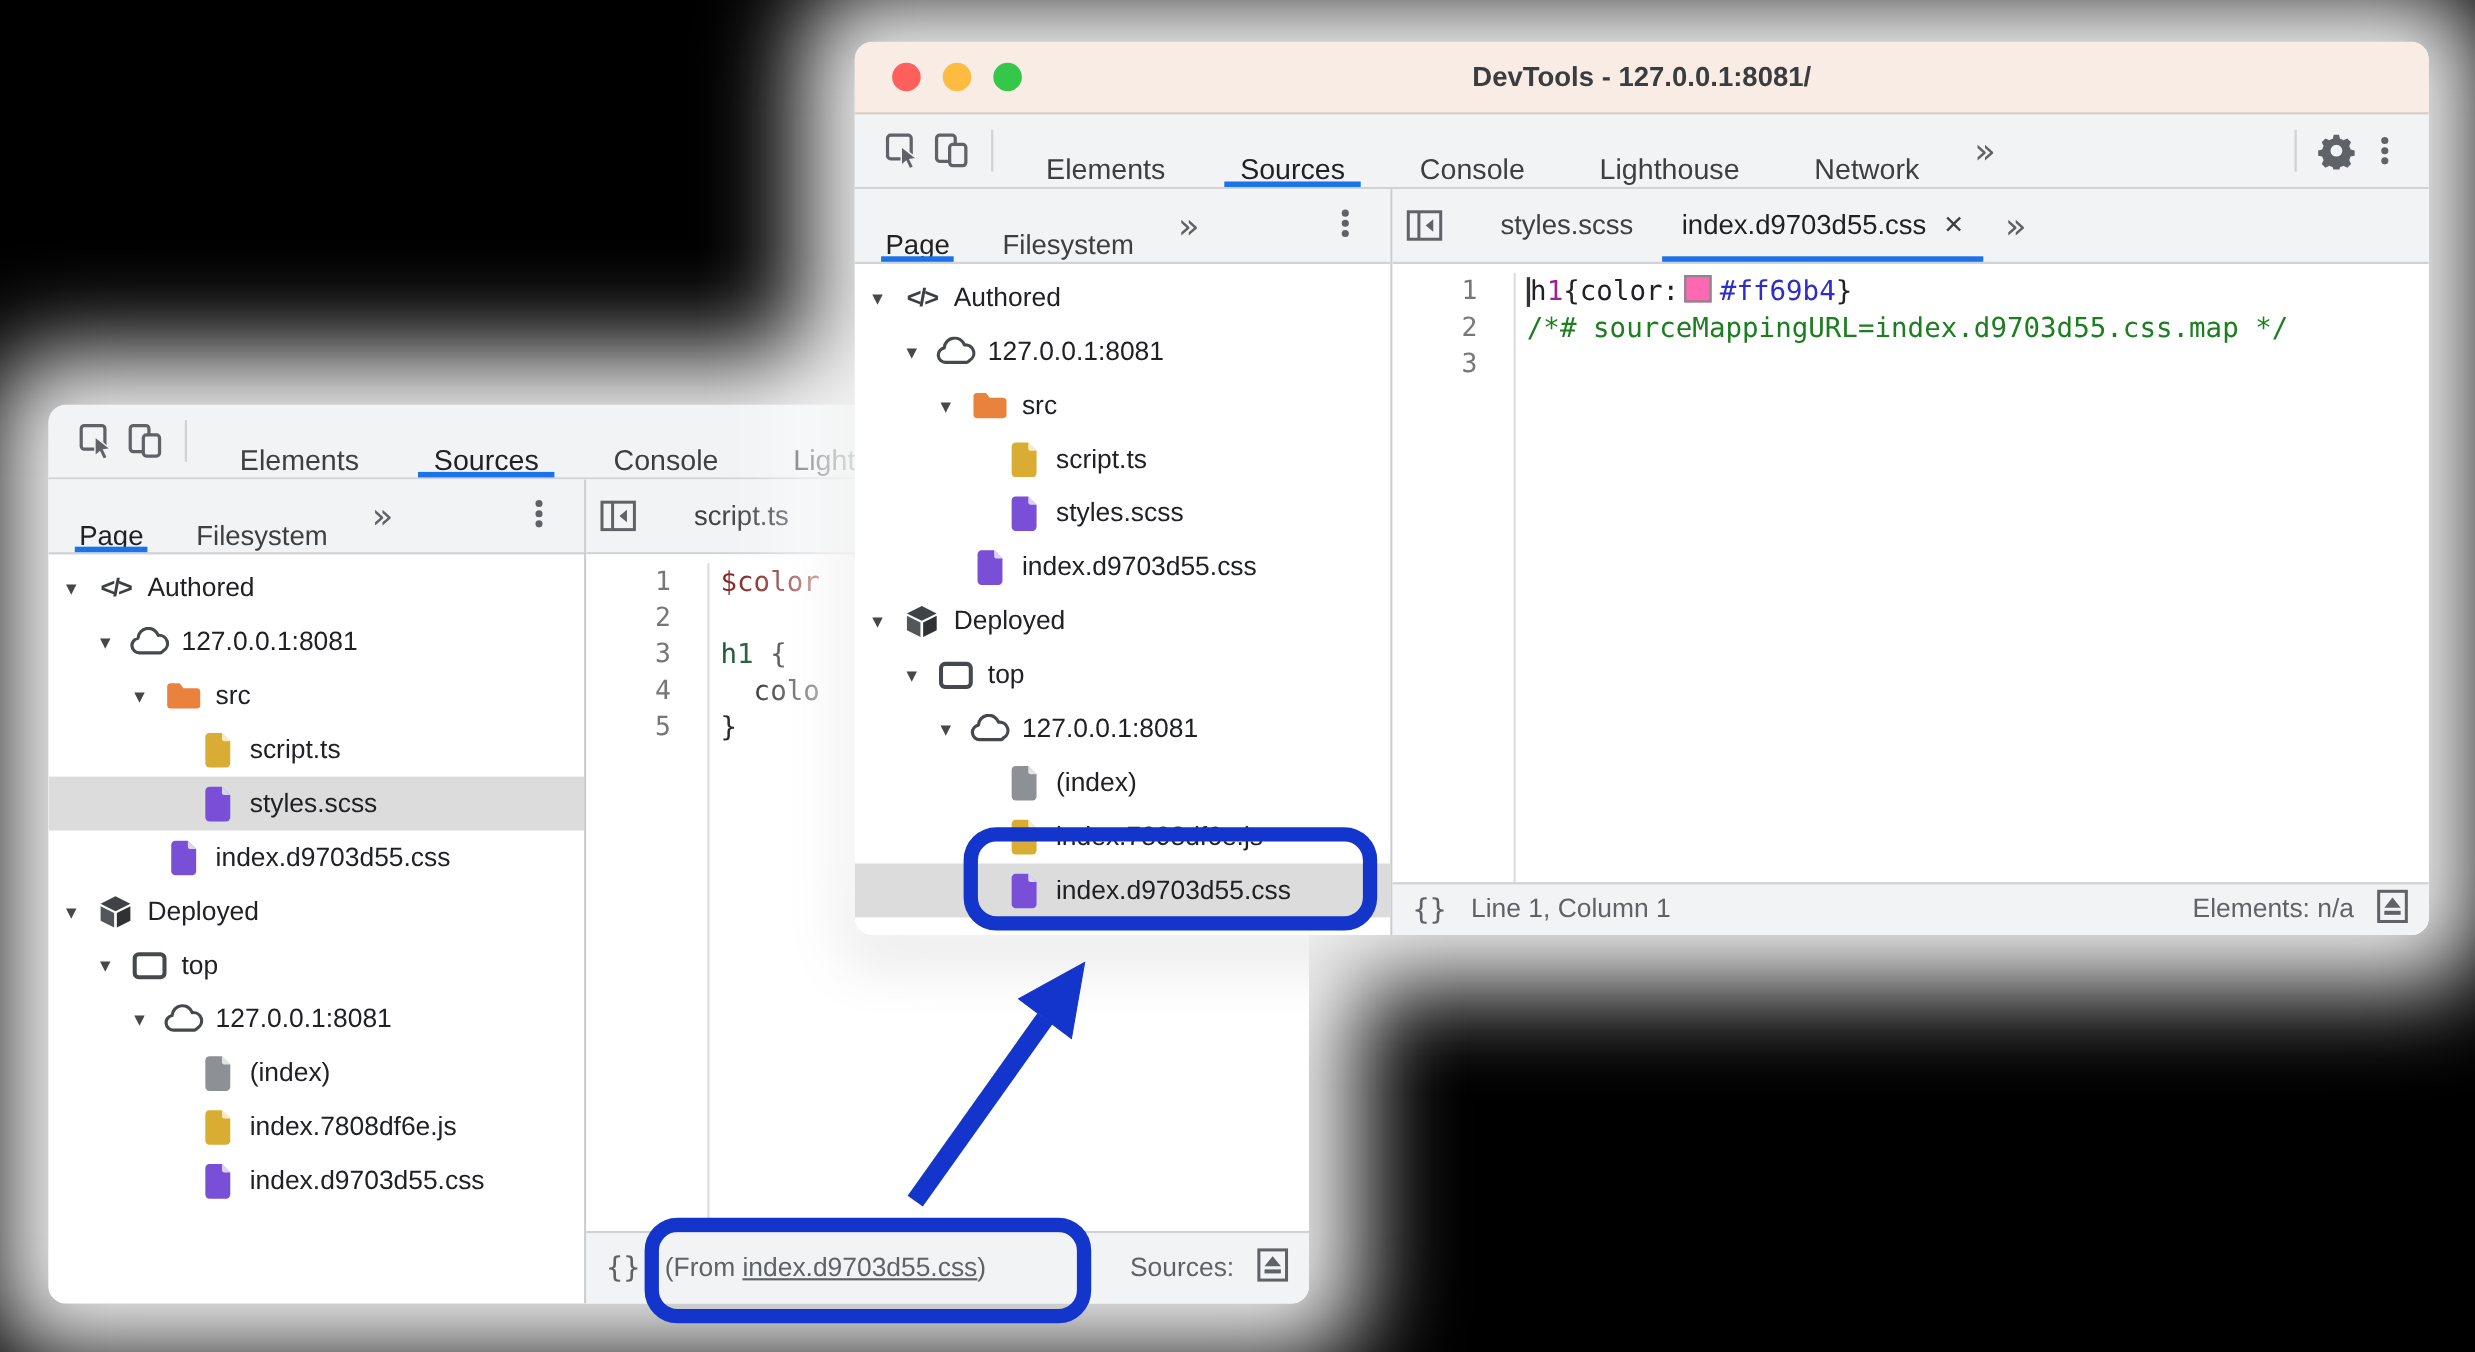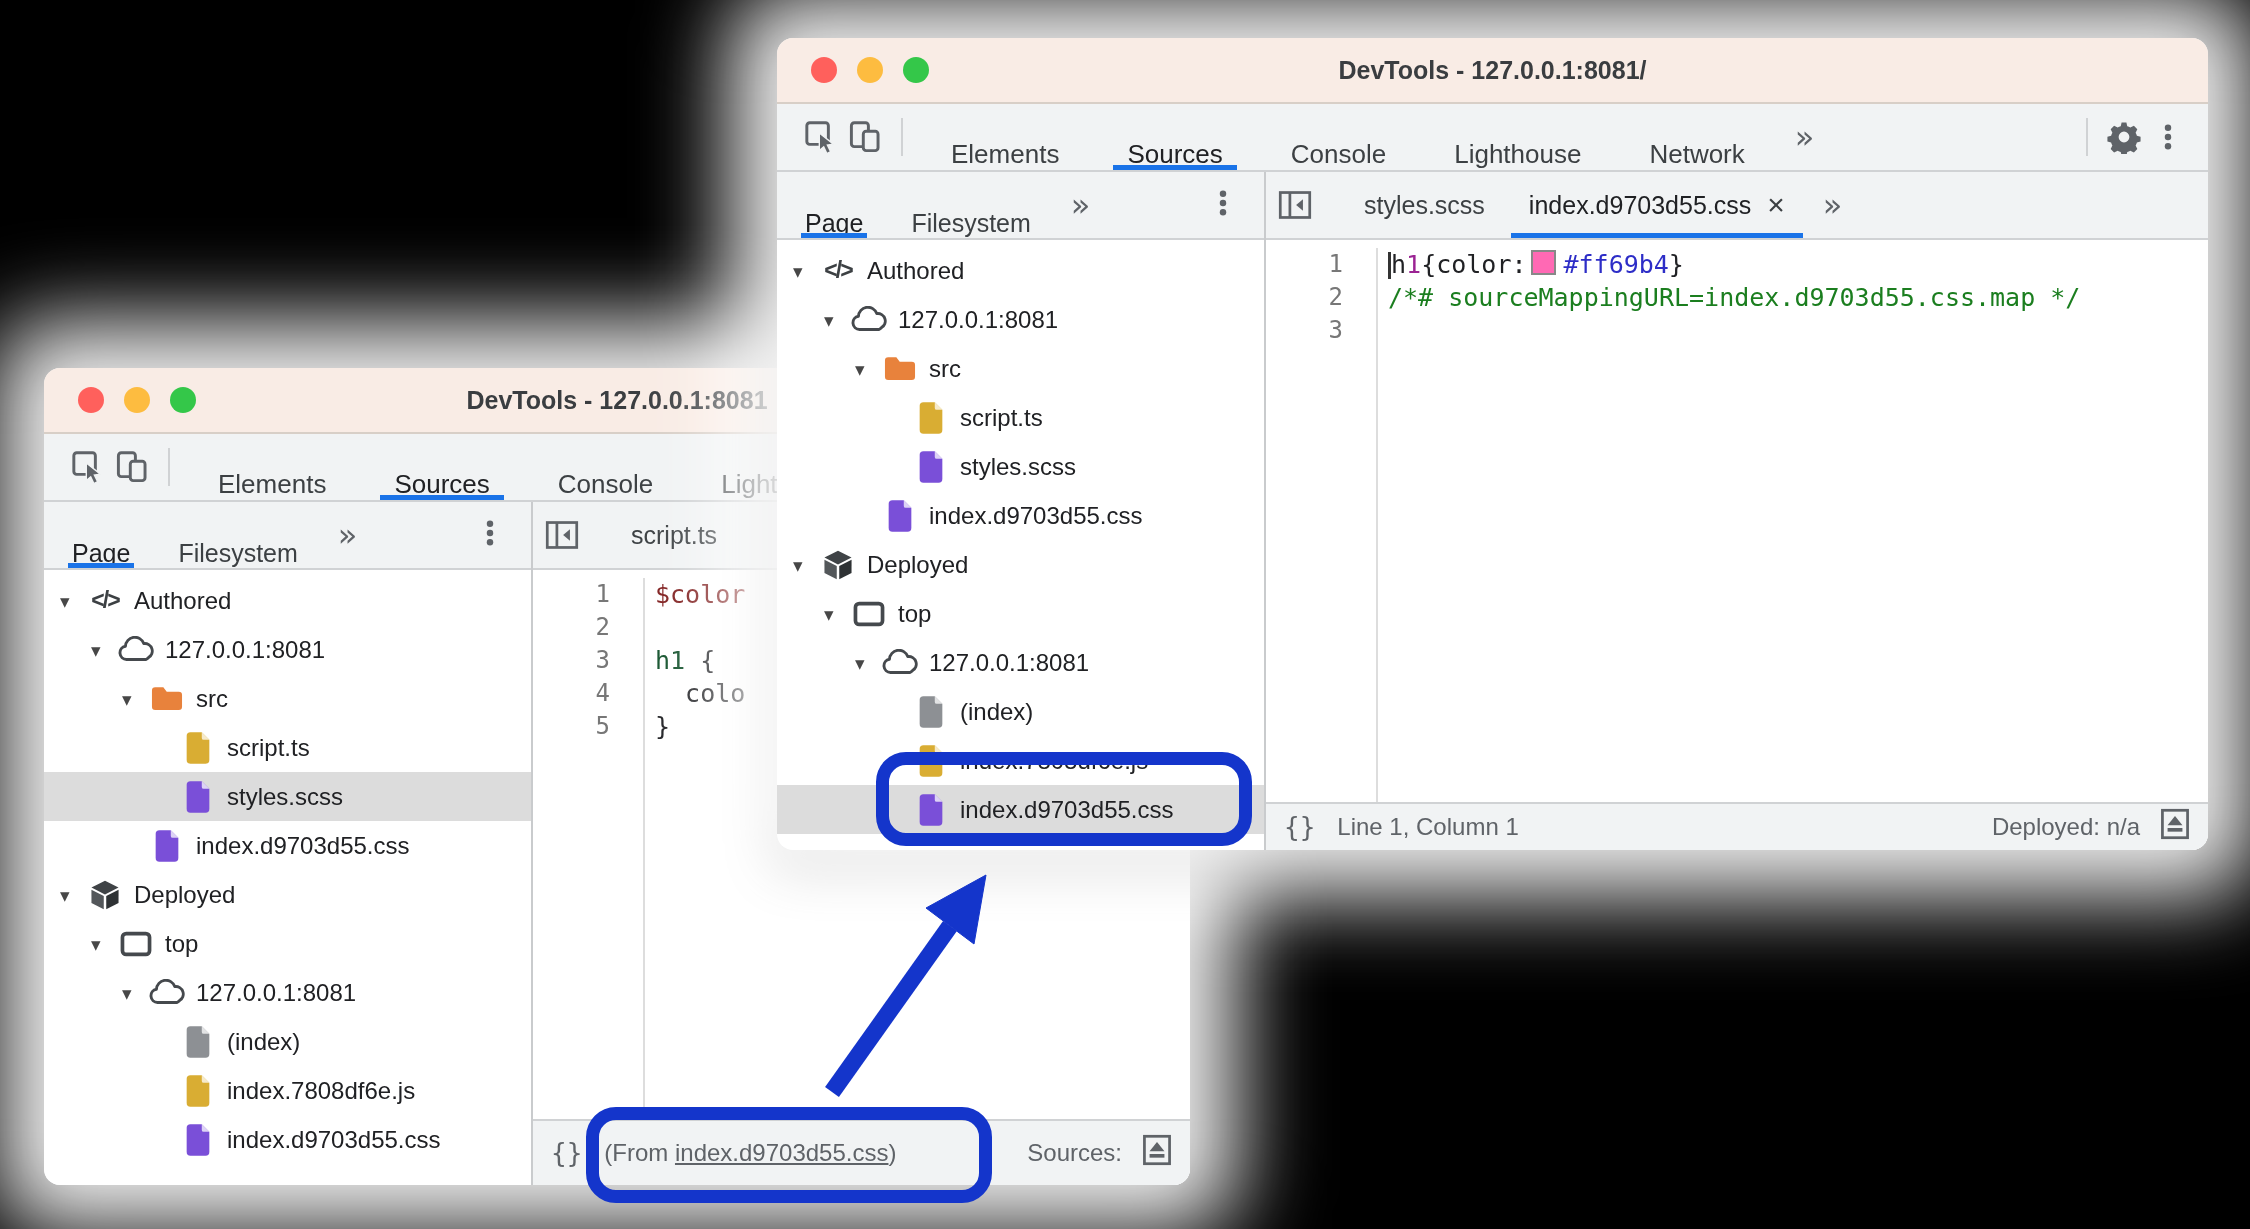--- a/index.html
+++ b/index.html
@@ -89,28 +89,20 @@
   #ring-front{left:876px;top:752px;width:376px;height:94px;}
   #ring-back{left:586px;top:1107px;width:406px;height:96px;}
   #arrow-svg{position:absolute;left:790px;top:850px;z-index:40;pointer-events:none;}
 </style>
 </head>
 <body>
 
 <div class="stage" style="--accent: #1a73e8; --annotation: #1435cb;">
 
   <div class="win" id="win-back">
-    <div class="titlebar">
-      <div class="lights">
-        <div class="light l-red" style="background: rgb(255, 96, 92);"></div>
-        <div class="light l-yellow" style="background: rgb(253, 188, 64);"></div>
-        <div class="light l-green" style="background: rgb(52, 199, 73);"></div>
-      </div>
-      <div class="win-title">DevTools - 127.0.0.1:8081</div>
-    </div>
     <div class="toolbar">
       <div class="tb-icon">
           <svg width="34" height="34" viewBox="0 0 30 30">
             <rect x="2.5" y="2.5" width="19" height="19" rx="2.5" fill="none" stroke="#5f6368" stroke-width="2.6"></rect>
             <polygon points="13.5,11.5 26,21.3 20.6,22.1 23.5,28 20.2,29.6 17.4,23.7 13.5,27" fill="#5f6368" stroke="#f1f3f4" stroke-width="1.2"></polygon>
           </svg>
         </div>
       <div class="tb-icon">
           <svg width="34" height="34" viewBox="0 0 30 30">
             <rect x="3" y="2.5" width="15" height="21" rx="2.5" fill="none" stroke="#5f6368" stroke-width="2.6"></rect>
@@ -556,21 +548,21 @@
           <div class="codecol">
               <div class="code-line"><span class="caret"></span><span style="color: rgb(32, 33, 36);">h</span><span style="color: rgb(155, 35, 147);">1</span><span style="color: rgb(32, 33, 36);">{color:</span><span class="swatch" style="background: rgb(255, 105, 180);"></span><span style="color: rgb(45, 45, 199);">#ff69b4</span><span style="color: rgb(32, 33, 36);">}</span></div>
               <div class="code-line"><span style="color: rgb(27, 126, 31);">/*# sourceMappingURL=index.d9703d55.css.map */</span></div>
               <div class="code-line"></div>
             </div>
         </div>
         <div class="statusbar">
           <span class="sb-braces">{}</span>
           <span class="sb-text">Line 1, Column 1</span>
           <div class="sb-right">
-            <span>Deployed: n/a</span>
+            <span>Elements: n/a</span>
             <span class="eject"><svg width="30" height="32" viewBox="0 0 26 28">
                   <rect x="2" y="2" width="22" height="24" fill="none" stroke="#5f6368" stroke-width="2.4"></rect>
                   <polygon points="13,7 19.5,15 6.5,15" fill="#5f6368"></polygon>
                   <rect x="6.5" y="17.5" width="13" height="3.2" fill="#5f6368"></rect>
                 </svg></span>
           </div>
         </div>
       </div>
     </div>
   </div>

